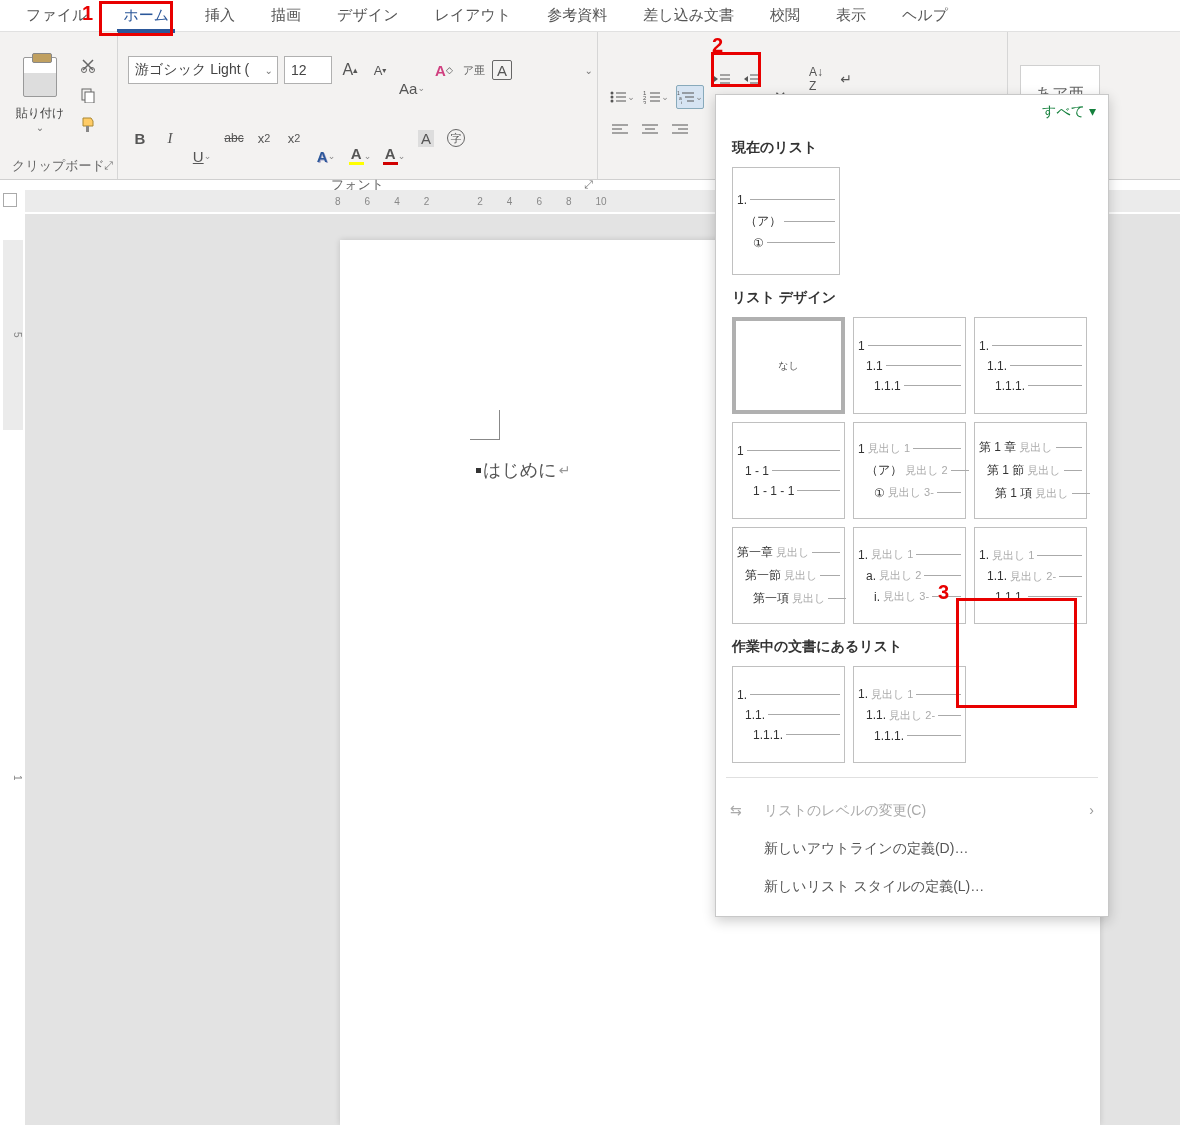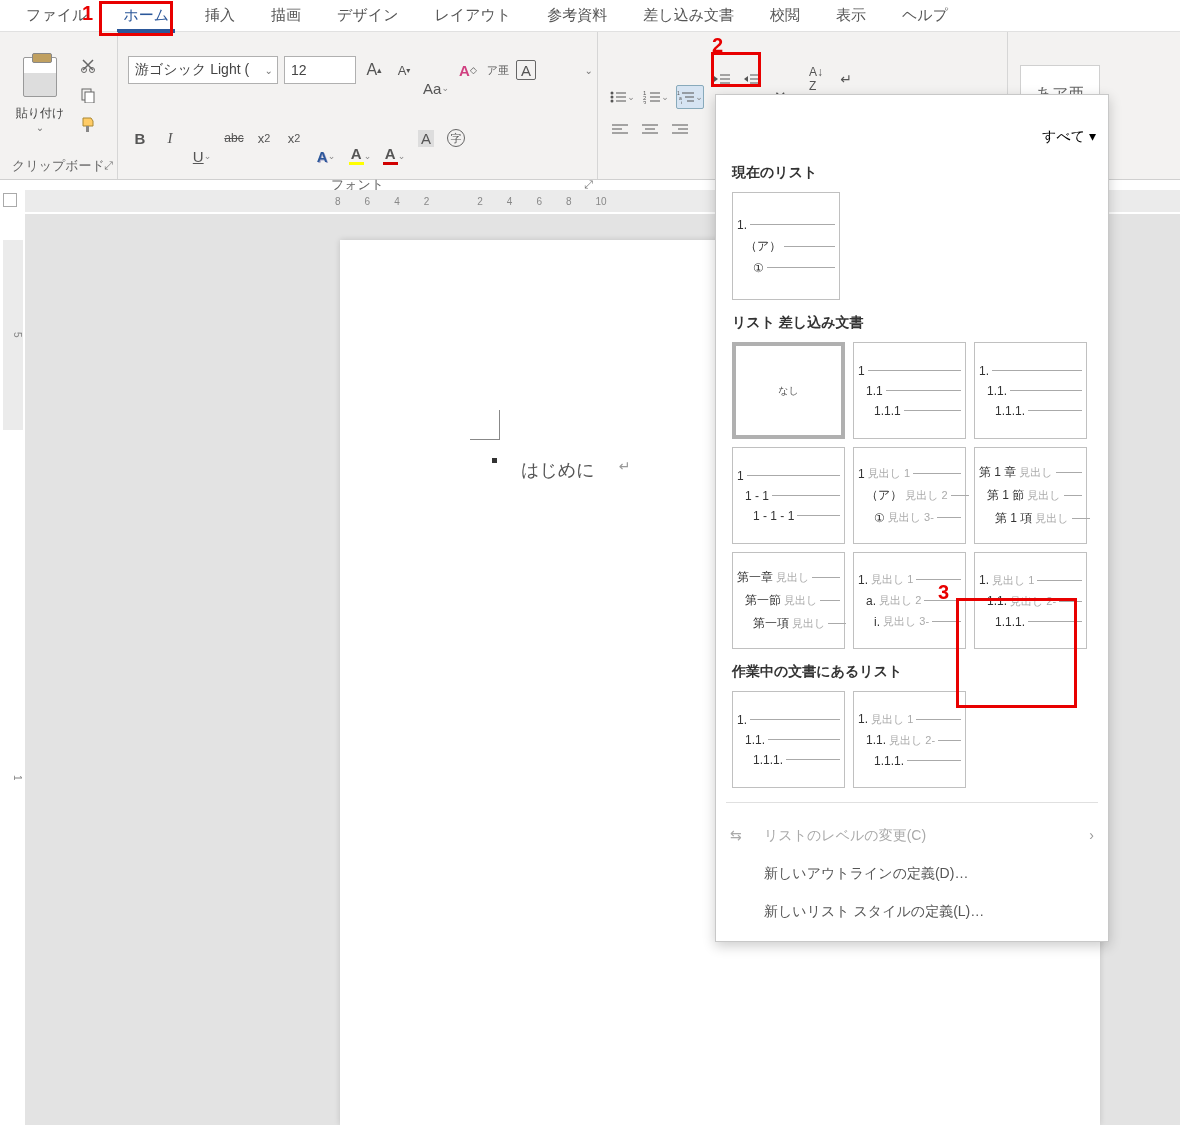--- a/index.html
+++ b/index.html
@@ -20,48 +20,48 @@
 
 .clip-col { display: flex; flex-direction: column; align-items: center; gap: 2px; width: 68px; }
 .clip-side { display: flex; flex-direction: column; gap: 6px; align-items: center; justify-content: center; width: 28px; }
 .paste-btn { display: flex; flex-direction: column; align-items: center; font-size: 12px; color: #444; }
 .paste-icon { width: 34px; height: 40px; background: linear-gradient(#fff 40%, #ddd 0); border: 1px solid #999; border-radius: 2px; position: relative; }
 .paste-icon::before { content: ""; position: absolute; top: -5px; left: 8px; width: 18px; height: 8px; background: #c0a060; border: 1px solid #888; border-radius: 2px; }
 
 .font-rows { display: flex; flex-direction: column; gap: 8px; padding: 4px; }
 .row { display: flex; align-items: center; gap: 6px; }
 .font-name { width: 150px; height: 28px; border: 1px solid #b0b0b0; background: #fff; display: flex; align-items: center; padding: 0 6px; font-size: 14px; color: #444; position: relative; }
-.font-size { width: 72px; height: 28px; border: 1px solid #b0b0b0; background: #fff; display: flex; align-items: center; padding: 0 6px; font-size: 14px; color: #444; }
+.font-size { width: 48px; height: 28px; border: 1px solid #b0b0b0; background: #fff; display: flex; align-items: center; padding: 0 6px; font-size: 14px; color: #444; }
 .dd-arrow { position: absolute; right: 4px; font-size: 10px; color: #777; }
 .mini-btn { width: 24px; height: 24px; display: flex; align-items: center; justify-content: center; font-size: 15px; color: #555; border-radius: 2px; }
 .mini-btn.w { width: 28px; margin-top: 36px; }
 .u-line { display: inline-block; border-bottom: 3px solid; padding: 0 2px; height: 18px; line-height: 14px; font-weight: bold; }
 
 .para-rows { display: flex; flex-direction: column; gap: 8px; padding: 4px; }
 
 .styles-preview { width: 80px; height: 60px; border: 1px solid #d0d0d0; background: #fff; display: flex; align-items: center; justify-content: center; font-size: 16px; color: #666; margin: 6px; }
 
 
 .ruler-corner { position: absolute; left: 3px; top: 193px; width: 14px; height: 14px; border: 1px solid #aaa; background: #fff; }
 .h-ruler { position: absolute; top: 190px; left: 25px; right: 0; height: 22px; background: linear-gradient(#ebebeb, #ebebeb); font-size: 10px; color: #888; display: flex; align-items: center; padding-left: 310px; gap: 24px; }
 .h-ruler span { display: inline-block; }
 .v-ruler { position: absolute; top: 240px; left: 3px; width: 20px; bottom: 0; background: #ebebeb; writing-mode: vertical-rl; font-size: 10px; color: #888; display: flex; flex-direction: column; align-items: center; padding-top: 0px; gap: 14px; }
 .v-ruler.white { background: #fff; top: 430px; }
 
 
 .doc-bg { position: absolute; top: 214px; left: 25px; right: 0; bottom: 0; background: #e3e3e3; }
 .page { position: absolute; top: 240px; left: 340px; width: 760px; bottom: 0; background: #fff; box-shadow: 0 0 6px rgba(0,0,0,0.15); }
 .corner-mark { position: absolute; top: 170px; left: 130px; width: 30px; height: 30px; border-right: 1px solid #888; border-bottom: 1px solid #888; }
-.doc-text { position: absolute; top: 218px; left: 152px; font-size: 18px; color: #555; display: flex; align-items: flex-start; gap: 24px; }
+.doc-text { position: absolute; top: 218px; left: 136px; font-size: 18px; color: #555; display: flex; align-items: center; gap: 2px; }
 .bullet { width: 5px; height: 5px; background: #333; }
 .ret { color: #999; font-size: 14px; }
 
 
 .ml-panel { position: absolute; top: 94px; left: 715px; width: 394px; background: #fff; border: 1px solid #c8c8c8; box-shadow: 0 4px 12px rgba(0,0,0,0.2); z-index: 100; padding-bottom: 10px; }
-.ml-header { text-align: right; padding: 8px 12px 4px; font-size: 14px; color: #000000; margin-top: 25px; }
+.ml-header { text-align: right; padding: 8px 12px 4px; font-size: 14px; color: #15803d; }
 .ml-section-title { font-size: 14px; font-weight: 700; color: #333; padding: 14px 16px 10px; }
 .ml-grid { display: flex; flex-wrap: wrap; gap: 8px; padding: 0 16px; }
 .ml-item { width: 113px; height: 97px; border: 1px solid #c0c0c0; background: #fff; padding: 8px 4px; font-size: 12px; color: #555; display: flex; flex-direction: column; justify-content: center; gap: 6px; cursor: pointer; }
 .ml-item.single { width: 108px; height: 108px; }
 .ml-item.tall { height: 97px; }
 .ml-item.none { align-items: center; justify-content: center; font-size: 10px; border: 4px solid #b0b0b0; }
 .ml-line { display: flex; align-items: center; gap: 3px; white-space: nowrap; }
 .ml-line .num { color: #333; font-size: 12px; }
 .ml-line .lbl { color: #aaa; font-size: 11px; }
 .ml-line .dash { flex: 1; border-top: 1px solid #aaa; min-width: 18px; }
@@ -339,21 +339,21 @@
           <span class="num">（ア）</span>
           <span class="dash"></span>
         </div>
       <div class="ml-line ind2">
           <span class="num">①</span>
           <span class="dash"></span>
         </div>
     </div>
   </div>
 
-  <div class="ml-section-title">リスト 差し込み文書</div>
+  <div class="ml-section-title">リスト デザイン</div>
   <div class="ml-grid" id="lib-grid">
     <div class="ml-item none">なし</div>
   <div class="ml-item tall">
         <div class="ml-line">
           <span class="num">1</span>
           <span class="dash"></span>
         </div>
         <div class="ml-line ind1">
           <span class="num">1.1</span>
           <span class="dash"></span>

